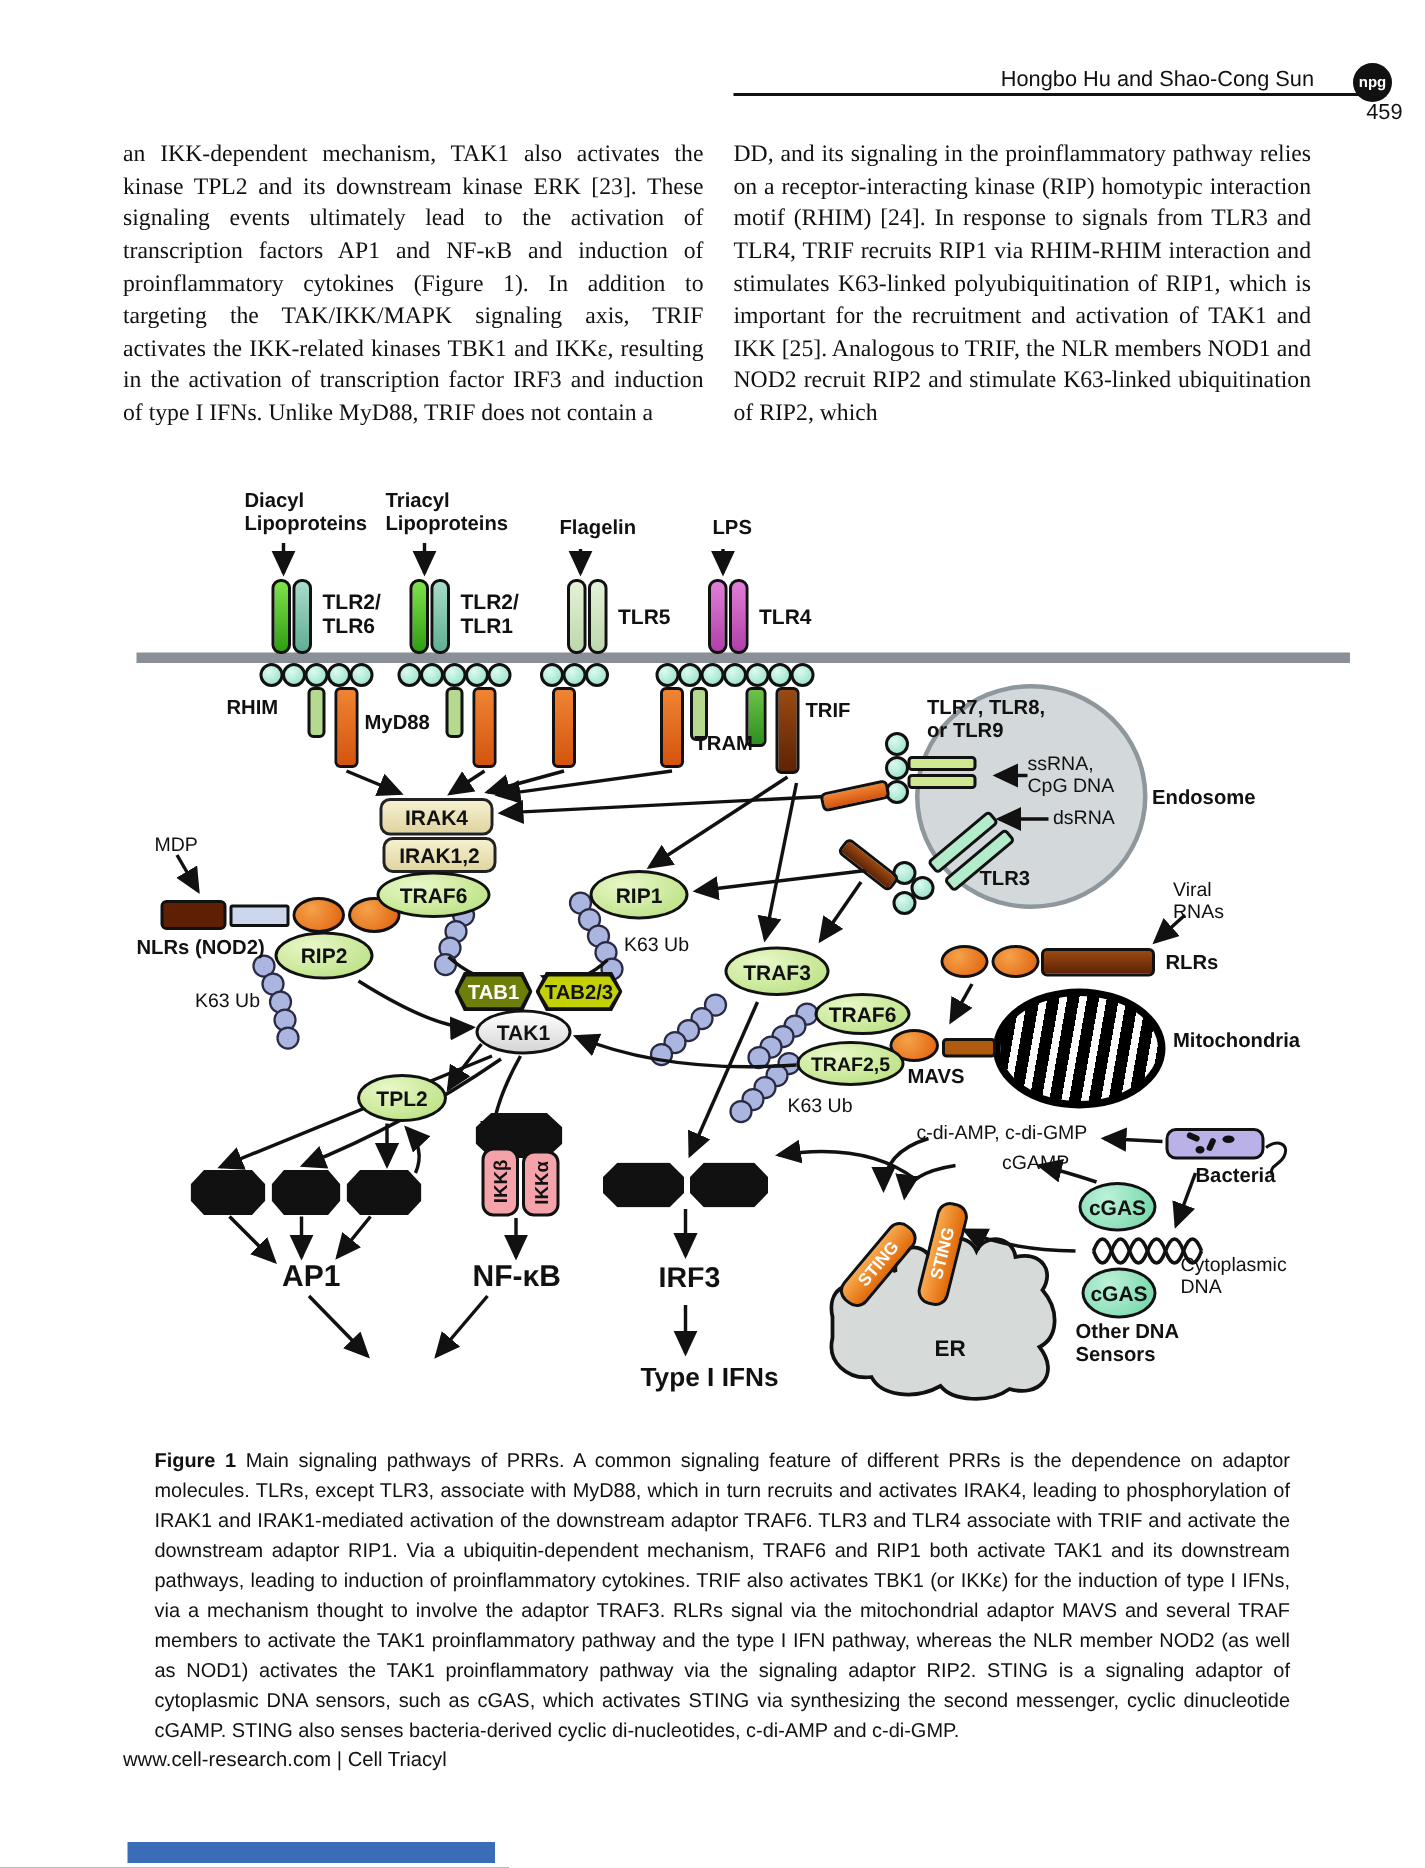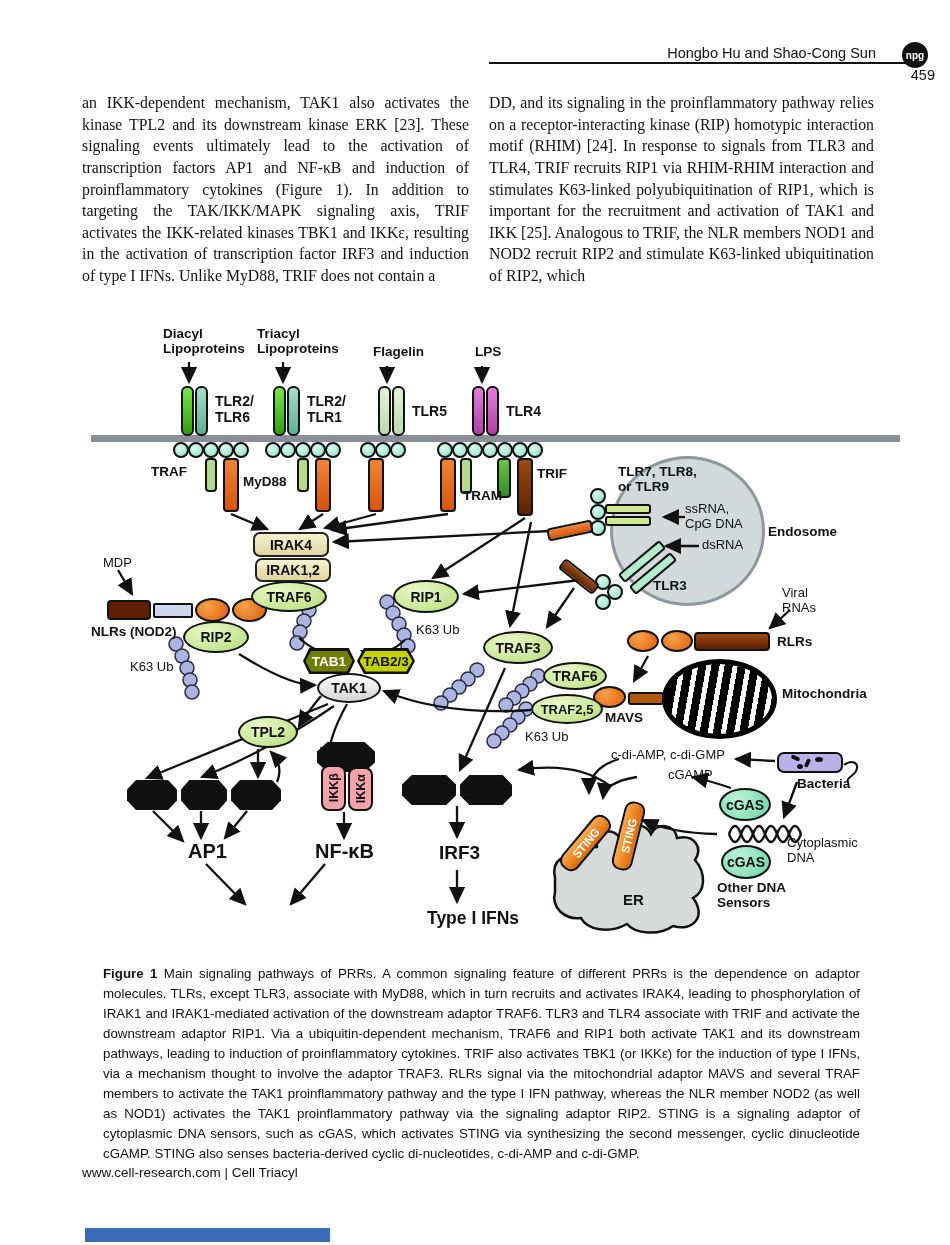--- a/index.html
+++ b/index.html
@@ -189,21 +189,21 @@
     <div class="rbar" style="left:401px;top:68px;background:linear-gradient(#e07fd8,#b13fa8);"></div>
     <div class="lab" style="left:421px;top:86px;font-size:14px;">TLR4</div>
 
     <div class="tirc" style="left:88px;top:124px;"></div>
     <div class="tirc" style="left:103px;top:124px;"></div>
     <div class="tirc" style="left:118px;top:124px;"></div>
     <div class="tirc" style="left:133px;top:124px;"></div>
     <div class="tirc" style="left:148px;top:124px;"></div>
     <div class="abar" style="left:120px;top:140px;width:12px;height:34px;background:#b5d98e;"></div>
     <div class="abar" style="left:138px;top:140px;width:16px;height:54px;background:linear-gradient(#f08433,#d4540e);"></div>
-    <div class="lab" style="left:66px;top:146px;">TRAF</div>
+    <div class="lab" style="left:66px;top:146px;">RHIM</div>
     <div class="lab" style="left:158px;top:156px;">MyD88</div>
 
     <div class="tirc" style="left:180px;top:124px;"></div>
     <div class="tirc" style="left:195px;top:124px;"></div>
     <div class="tirc" style="left:210px;top:124px;"></div>
     <div class="tirc" style="left:225px;top:124px;"></div>
     <div class="tirc" style="left:240px;top:124px;"></div>
     <div class="abar" style="left:212px;top:140px;width:12px;height:34px;background:#b5d98e;"></div>
     <div class="abar" style="left:230px;top:140px;width:16px;height:54px;background:linear-gradient(#f08433,#d4540e);"></div>
 

